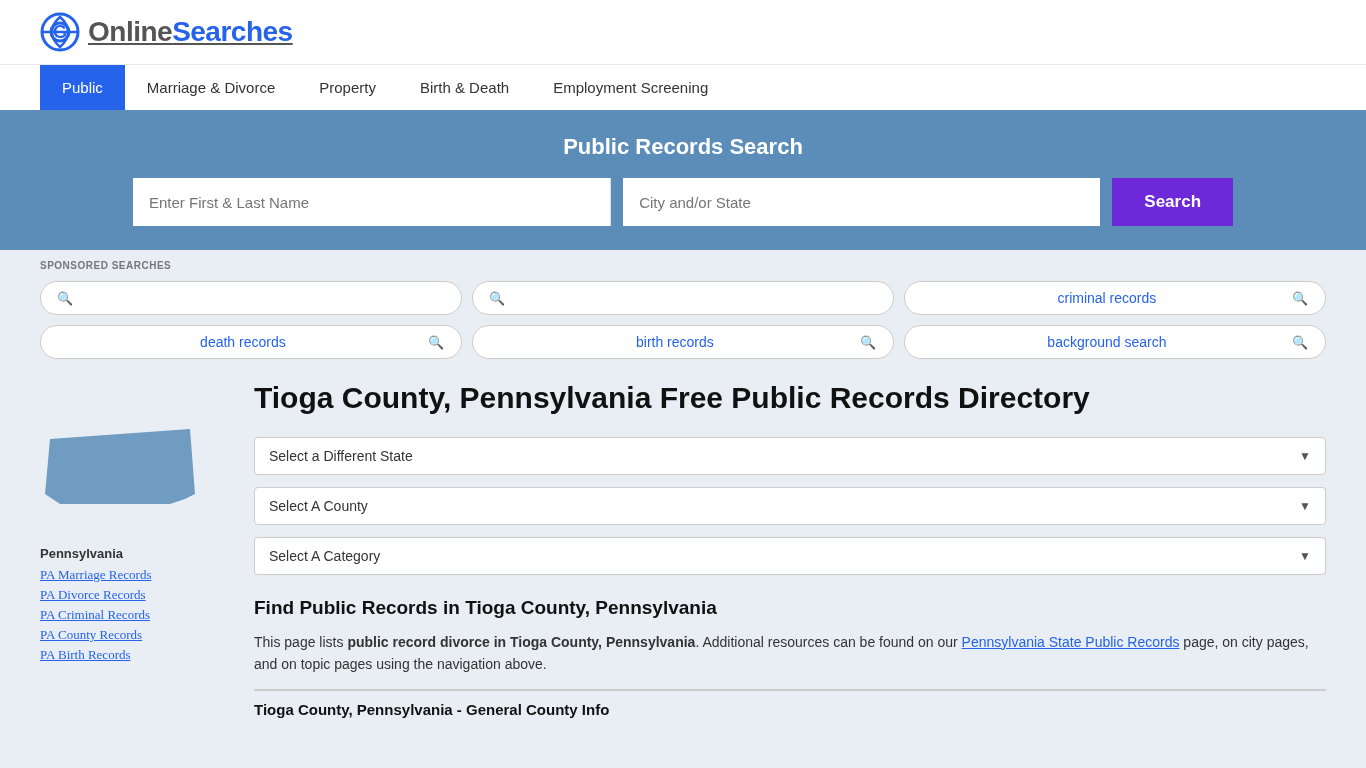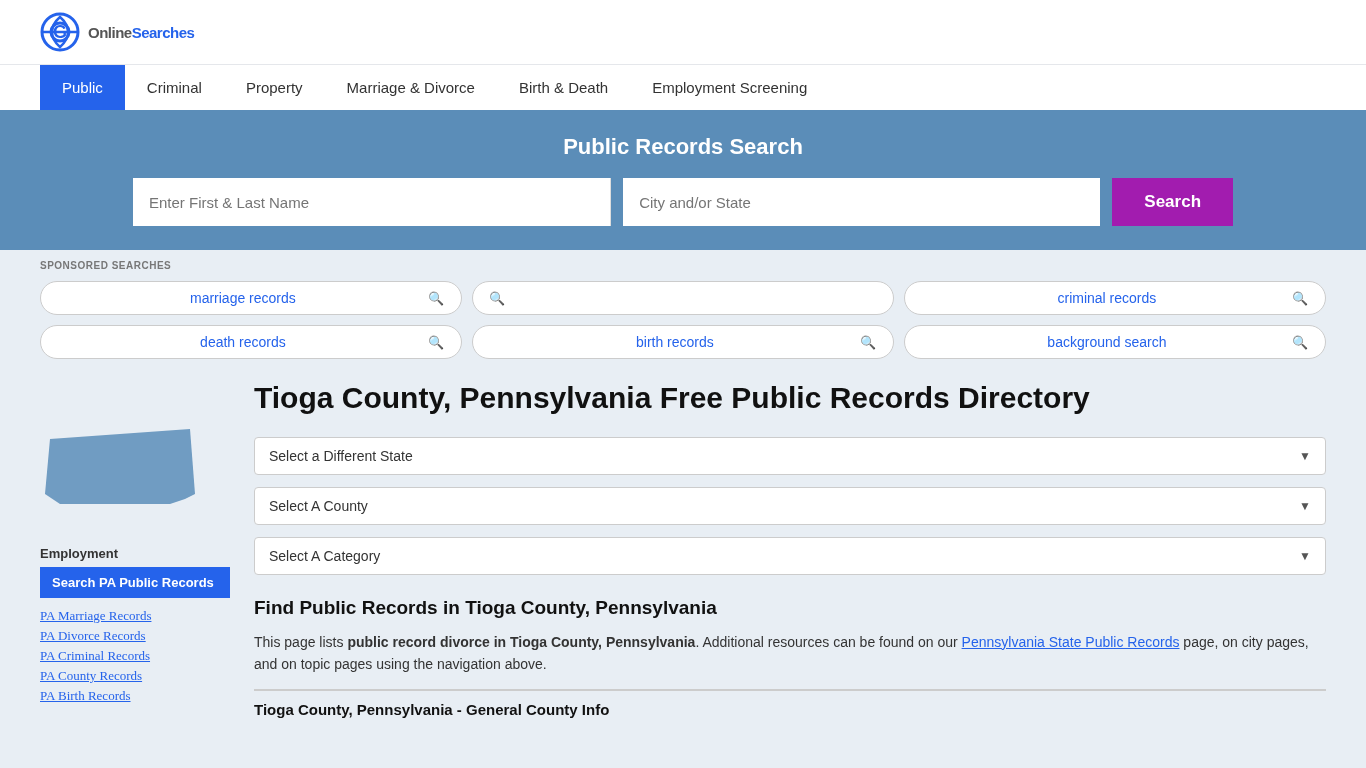--- a/index.html
+++ b/index.html
@@ -21,24 +21,25 @@
     .logo {
       display: flex;
       align-items: center;
       gap: 8px;
     }
     .logo-icon {
       width: 40px;
       height: 40px;
     }
     .logo-text {
-      font-size: 15px;
+      font-size: 28px;
       font-weight: bold;
       color: #555;
       letter-spacing: -0.5px;
+      text-decoration: underline;
     }
     .logo-text span {
       color: #2563eb;
     }
 
     
     .nav {
       background: #fff;
       border-top: 1px solid #e5e7eb;
     }
@@ -84,21 +85,21 @@
       border: none;
       font-size: 15px;
       background: #fff;
       color: #999;
       outline: none;
     }
     .search-form input:first-child {
       border-right: 1px solid #ddd;
     }
     .search-form button {
-      background: #a21caf;
+      background: #6d28d9;
       color: #fff;
       border: none;
       padding: 14px 32px;
       font-size: 17px;
       font-weight: bold;
       cursor: pointer;
     }
 
     
     .main-content {
@@ -286,27 +287,24 @@
     </div>
   </div>
 </div>
 
 <nav class="nav">
   <ul>
     <li class="active">
         <a href="#">Public</a>
       </li>
     <li>
-        <a href="#">Criminal</a>
+        <a href="#">Marriage &amp; Divorce</a>
       </li>
     <li>
         <a href="#">Property</a>
-      </li>
-    <li>
-        <a href="#">Marriage &amp; Divorce</a>
       </li>
     <li>
         <a href="#">Birth &amp; Death</a>
       </li>
     <li>
         <a href="#">Employment Screening</a>
       </li>
   </ul>
 </nav>
 
@@ -316,21 +314,20 @@
     <input type="text" placeholder="Enter First &amp; Last Name" style="">
     <input type="text" placeholder="City and/or State" style="">
     <button>Search</button>
   </div>
 </div>
 
 <div class="sponsored-section">
   <div class="sponsored-label">SPONSORED SEARCHES</div>
   <div class="sponsored-links">
     <a href="#" class="sponsored-link">
-      <span class="link-text">marriage records</span>
       <span class="search-icon-small">🔍</span>
     </a>
     <a href="#" class="sponsored-link">
       <span class="search-icon-small">🔍</span>
     </a>
     <a href="#" class="sponsored-link">
       <span class="link-text">criminal records</span>
       <span class="search-icon-small">🔍</span>
     </a>
     <a href="#" class="sponsored-link">
@@ -350,22 +347,21 @@
 
 <div class="main-content">
 
   <div class="sidebar">
     <div class="state-map">
       
       <svg viewBox="0 0 160 100">
         <polygon points="10,20 150,10 155,75 145,80 130,85 20,85 5,75" fill="#5b8db8" opacity="0.85"></polygon>
       </svg>
     </div>
-    <div class="advertising-label">Employment</div>
-    <a href="#" class="ad-button">Search PA Public Records</a>
+    <div class="advertising-label">Pennsylvania</div>
     <ul class="ad-links">
       <li><a href="#">PA Marriage Records</a></li>
       <li><a href="#">PA Divorce Records</a></li>
       <li><a href="#">PA Criminal Records</a></li>
       <li><a href="#">PA County Records</a></li>
       <li><a href="#">PA Birth Records</a></li>
     </ul>
   </div>
 
   <div class="main-col">

